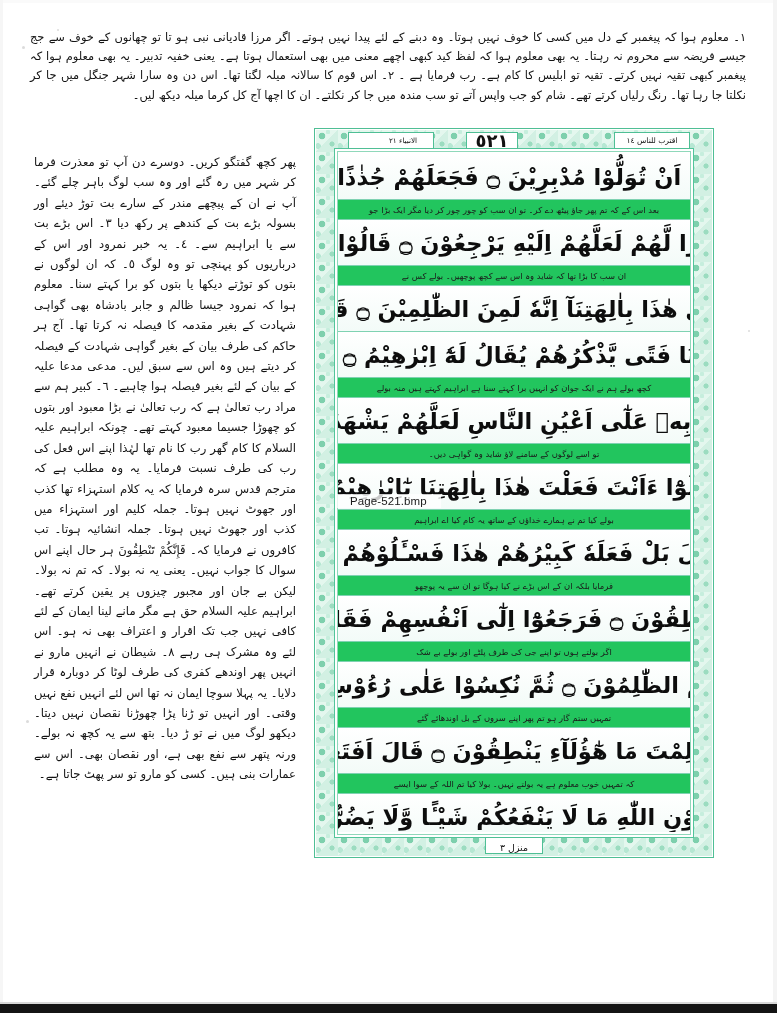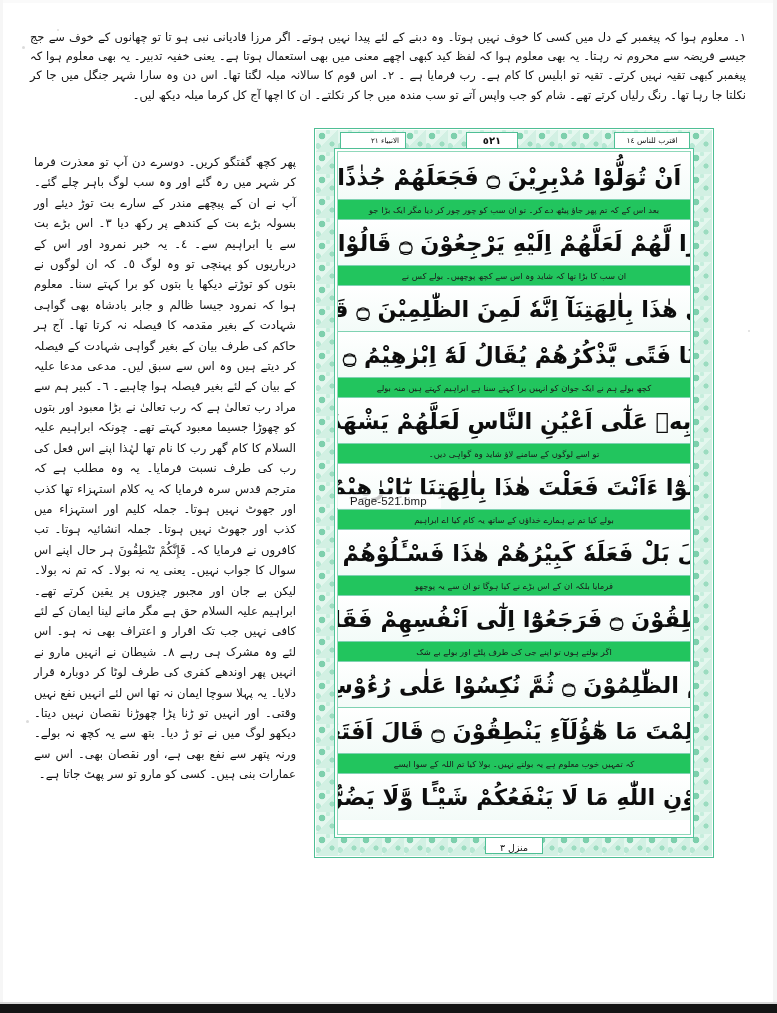--- a/index.html
+++ b/index.html
@@ -102,22 +102,22 @@
     top:4px;
     height:17px;
     background:#ffffff;
     border:1.1px solid #4fbf95;
     box-sizing:border-box;
     display:flex;align-items:center;justify-content:center;
     direction:rtl;
     color:#111;
     overflow:hidden;
   }
-  #hdr-surah{left:26px;width:66px;font-size:7.2px;padding-left:24px;}
-  #hdr-page{left:152px;width:52px;font-size:10px;font-weight:bold;letter-spacing:1px;}
+  #hdr-surah{left:34px;width:86px;font-size:7.2px;padding-left:24px;}
+  #hdr-page{left:152px;width:52px;font-size:18px;font-weight:bold;letter-spacing:1px;}
   #hdr-juz{right:24px;width:76px;font-size:7.6px;}
 
   
   #ftr-manzil{
     position:absolute;
     bottom:4px;left:50%;transform:translateX(-50%);
     width:58px;height:17px;
     background:#ffffff;border:1.1px solid #4fbf95;box-sizing:border-box;
     display:flex;align-items:flex-end;justify-content:center;
     direction:rtl;font-size:9.4px;color:#111;
@@ -236,20 +236,21 @@
       <div class="vline arabic">قَالُوْٓا ءَاَنْتَ فَعَلْتَ هٰذَا بِاٰلِهَتِنَا يٰٓاِبْرٰهِيْمُ ۝</div>
       <div class="vline urdu">بولے کیا تم نے ہمارے خداؤں کے ساتھ یہ کام کیا اے ابراہیم</div>
 
       <div class="vline arabic">قَالَ بَلْ فَعَلَهٗ كَبِيْرُهُمْ هٰذَا فَسْـَٔلُوْهُمْ اِنْ</div>
       <div class="vline urdu">فرمایا بلکہ ان کے اس بڑے نے کیا ہوگا تو ان سے یہ پوچھو</div>
 
       <div class="vline arabic">كَانُوْا يَنْطِقُوْنَ ۝ فَرَجَعُوْٓا اِلٰٓى اَنْفُسِهِمْ فَقَالُوْٓا اِنَّكُمْ</div>
       <div class="vline urdu">اگر بولتے ہوں تو اپنے جی کی طرف پلٹے اور بولے بے شک</div>
 
       <div class="vline arabic">اَنْتُمُ الظّٰلِمُوْنَ ۝ ثُمَّ نُكِسُوْا عَلٰى رُءُوْسِهِمْ</div>
+      <div class="vline urdu">تمہیں ستم گار ہو تم پھر اپنے سروں کے بل اوندھائے گئے</div>
 
       <div class="vline arabic">لَقَدْ عَلِمْتَ مَا هٰٓؤُلَآءِ يَنْطِقُوْنَ ۝ قَالَ اَفَتَعْبُدُوْنَ</div>
       <div class="vline urdu">کہ تمہیں خوب معلوم ہے یہ بولتے نہیں۔ بولا کیا تم اللہ کے سوا ایسے</div>
 
       <div class="vline arabic">مِنْ دُوْنِ اللّٰهِ مَا لَا يَنْفَعُكُمْ شَيْـًٔا وَّلَا يَضُرُّكُمْ ۝</div>
 
     </div>
 
     <div id="ftr-manzil">
       <span>منزل ٣</span>

